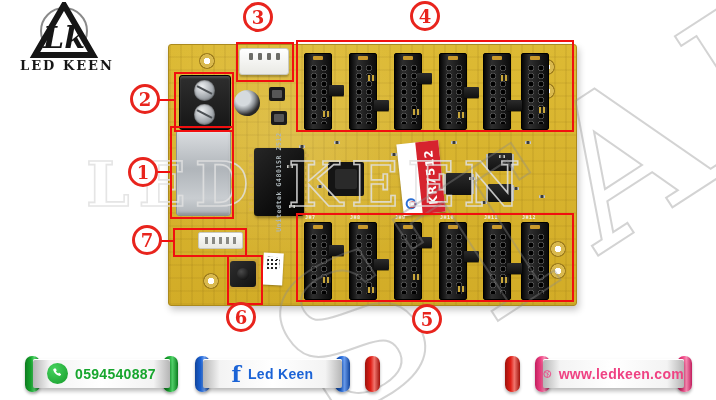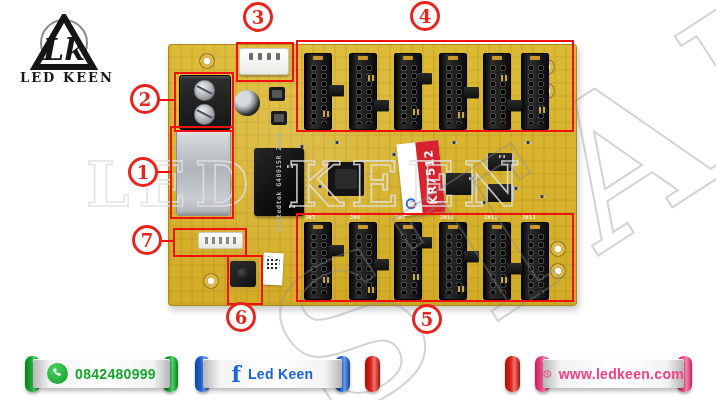--- a/index.html
+++ b/index.html
@@ -1,21 +1,21 @@
 <!DOCTYPE html>
 <html><head>
 <meta charset="utf-8">
 <style>
   html,body{margin:0;padding:0;}
   body{width:716px;height:400px;background:#fff;position:relative;overflow:hidden;
        font-family:"Liberation Sans",sans-serif;}
   .abs{position:absolute;}
 
   
-  .logo{left:8px;top:14px;width:118px;height:76px;z-index:12;}
+  .logo{left:8px;top:2px;width:118px;height:76px;z-index:12;}
   .logo-text{position:absolute;left:0;top:56px;width:118px;text-align:center;
     font-family:"DejaVu Serif",serif;font-weight:bold;font-size:13px;letter-spacing:2px;color:#161616;}
 
   
   #board{left:168px;top:44px;width:407px;height:260px;z-index:2;border-radius:3px;
     background:
       radial-gradient(circle at 30% 35%, rgba(255,255,255,.14), transparent 45%),
       repeating-linear-gradient(90deg, rgba(140,108,18,.13) 0 2px, transparent 2px 11px),
       repeating-linear-gradient(0deg, rgba(140,108,18,.10) 0 2px, transparent 2px 13px),
       linear-gradient(180deg,#ddba34,#d2ac27);
@@ -271,21 +271,21 @@
 
 <div class="abs banner" style="left: 25px; width: 153px; --c: #17a62e; --cd: #0d7a1e; --cl: #52d46a;">
   <div class="cap l"></div>
   <div class="cap r"></div>
   <div class="panel">
     <span class="wa-circle">
       <svg width="13" height="13" viewBox="0 0 24 24">
           <path fill="#fff" d="M6.6 2.8c.5-.5 1.3-.4 1.7.1l1.9 2.4c.4.5.3 1.2-.2 1.6l-1 .9c.9 1.9 2.4 3.4 4.3 4.3l.9-1c.4-.5 1.1-.6 1.6-.2l2.4 1.9c.6.4.6 1.3.1 1.8l-1.2 1.2c-.6.6-1.5.8-2.3.5-5-1.7-8.8-5.5-10.5-10.5-.3-.8-.1-1.7.5-2.3z"></path>
         </svg>
     </span>
-    <span class="banner-text">0842480999</span>
+    <span class="banner-text">0594540887</span>
   </div>
 </div>
 
 <div class="abs banner" style="left: 195px; width: 155px; --c: #1b63d6; --cd: #11439a; --cl: #6b9ef0;">
   <div class="cap l"></div>
   <div class="cap r"></div>
   <div class="panel">
     <span class="fb-f">f</span>
     <span class="banner-text">Led Keen</span>
   </div>

